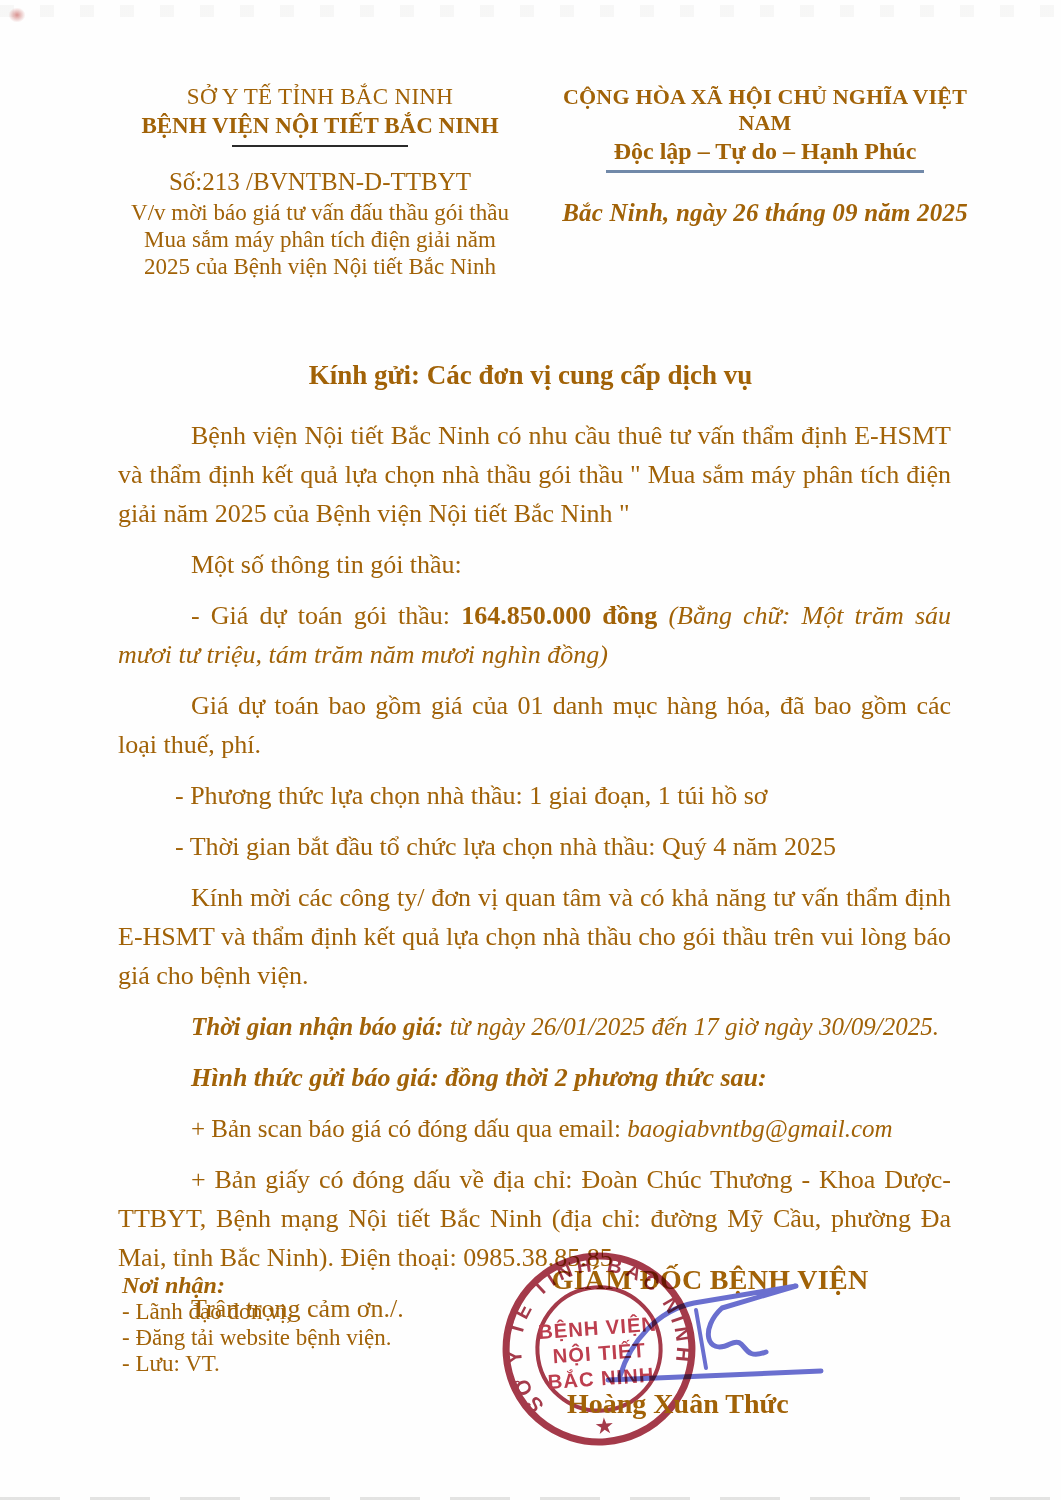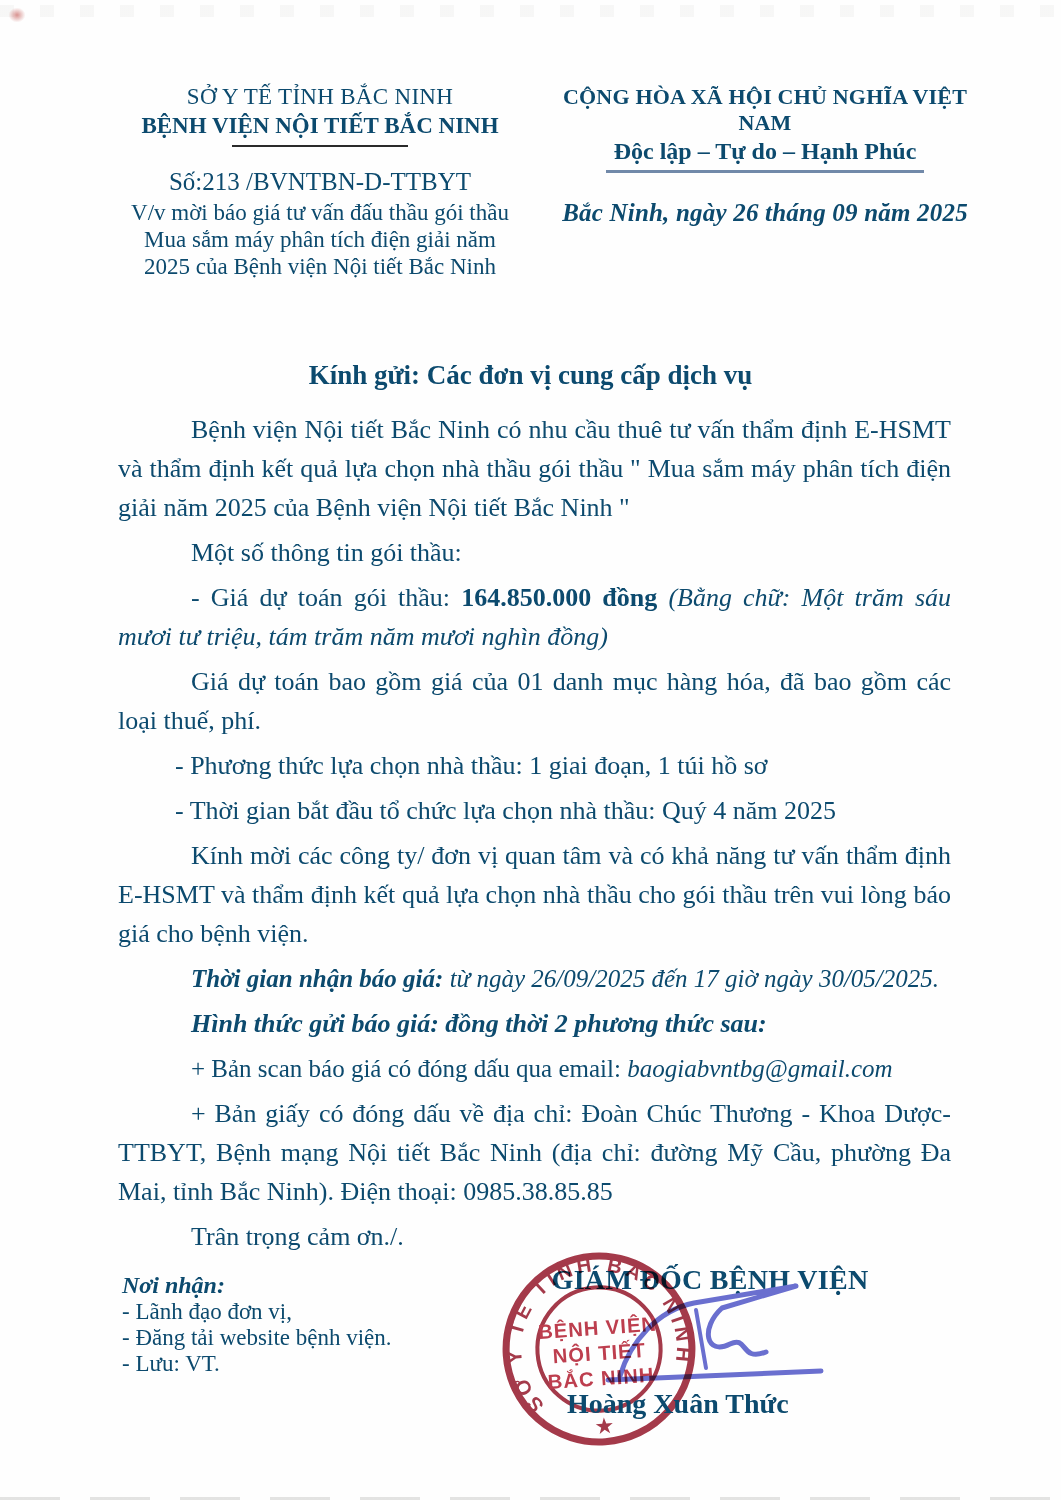--- a/index.html
+++ b/index.html
@@ -1,21 +1,21 @@
 <!DOCTYPE html>
 <html><head>
 <meta charset="utf-8">
 <style>
   * { margin:0; padding:0; box-sizing:border-box; }
   html,body { background:#9a9a9a; }
   .page {
     position:relative; width:1061px; height:1500px; margin:0 auto;
     background:#fefefe; overflow:hidden;
     font-family:"Liberation Serif","DejaVu Serif",serif;
-    color:#0c4a6e;
+    color:#a16207;
   }
   
   .scan-noise-top {
     position:absolute; top:5px; left:0; width:100%; height:12px;
     background:repeating-linear-gradient(90deg, rgba(190,190,185,.25) 0 14px, rgba(255,255,255,0) 14px 40px);
     opacity:.45;
   }
   .scan-noise-bottom {
     position:absolute; bottom:0; left:0; width:100%; height:3px;
     background:repeating-linear-gradient(90deg, rgba(120,120,115,.4) 0 60px, rgba(255,255,255,0) 60px 90px);
@@ -36,21 +36,21 @@
   .hdr-right { position:absolute; top:84px; left:540px; width:450px; text-align:center; }
   .hdr-right .country { font-size:22px; font-weight:bold; letter-spacing:.2px; }
   .hdr-right .motto { font-size:24px; font-weight:bold; margin-top:2px; }
   .hdr-right .rule { width:318px; height:3px; background:#7189a9; margin:5px auto 0; }
   .hdr-right .dateline { font-size:25px; font-style:italic; font-weight:700; margin-top:26px; letter-spacing:.2px; }
   
   .doc-title { position:absolute; top:312px; left:0; width:100%; text-align:center; font-size:29px; font-weight:bold; letter-spacing:.5px; }
   .salutation { position:absolute; top:360px; left:0; width:100%; text-align:center; font-size:27px; font-weight:bold; }
   
   .body-text { position:absolute; top:404px; left:118px; width:833px; font-size:26px; line-height:39px; text-align:justify; }
-  .body-text p { margin-top:6px; text-indent:73px; }
+  .body-text p { margin-top:12px; text-indent:73px; }
   .body-text p.bullet { text-indent:57px; white-space:nowrap; text-align:left; }
   .body-text p.oneline { white-space:nowrap; text-align:left; }
   .body-text p.tight { font-size:25px; }
   b.price { font-weight:bold; }
   .it { font-style:italic; }
   .bi { font-weight:bold; font-style:italic; }
   .closing { text-indent:73px; }
   
   .recipients { position:absolute; top:1272px; left:122px; }
   .recipients .label { font-size:24px; font-weight:bold; font-style:italic; }
@@ -90,21 +90,21 @@
   <div class="salutation">Kính gửi: Các đơn vị cung cấp dịch vụ</div>
 
   <div class="body-text">
     <p>Bệnh viện Nội tiết Bắc Ninh có nhu cầu thuê tư vấn thẩm định E-HSMT và thẩm định kết quả lựa chọn nhà thầu gói thầu " Mua sắm máy phân tích điện giải năm 2025 của Bệnh viện Nội tiết Bắc Ninh "</p>
     <p class="oneline">Một số thông tin gói thầu:</p>
     <p><span>- Giá dự toán gói thầu: </span><b class="price">164.850.000 đồng</b><span class="it"> (Bằng chữ: Một trăm sáu mươi tư triệu, tám trăm năm mươi nghìn đồng)</span></p>
     <p>Giá dự toán bao gồm giá của 01 danh mục hàng hóa, đã bao gồm các loại thuế, phí.</p>
     <p class="bullet">- Phương thức lựa chọn nhà thầu: 1 giai đoạn, 1 túi hồ sơ</p>
     <p class="bullet">- Thời gian bắt đầu tổ chức lựa chọn nhà thầu: Quý 4 năm 2025</p>
     <p>Kính mời các công ty/ đơn vị quan tâm và có khả năng tư vấn thẩm định E-HSMT và thẩm định kết quả lựa chọn nhà thầu cho gói thầu trên vui lòng báo giá cho bệnh viện.</p>
-    <p class="oneline tight"><span class="bi">Thời gian nhận báo giá:</span><span class="it"> từ ngày 26/09/2025  đến 17 giờ ngày 30/05/2025.</span></p>
+    <p class="oneline tight"><span class="bi">Thời gian nhận báo giá:</span><span class="it"> từ ngày 26/01/2025  đến 17 giờ ngày 30/09/2025.</span></p>
     <p class="oneline"><span class="bi">Hình thức gửi báo giá: đồng thời 2 phương thức sau:</span></p>
     <p class="oneline tight"><span>+ Bản scan báo giá có đóng dấu qua email: </span><span class="it">baogiabvntbg@gmail.com</span></p>
     <p>+ Bản giấy có đóng dấu về địa chỉ: Đoàn Chúc Thương - Khoa Dược-TTBYT, Bệnh mạng Nội tiết Bắc Ninh (địa chỉ: đường Mỹ Cầu, phường Đa Mai, tỉnh Bắc Ninh). Điện thoại: 0985.38.85.85</p>
     <p class="closing">Trân trọng cảm ơn./.</p>
   </div>
 
   <div class="recipients">
     <div class="label">Nơi nhận:</div>
     <div class="item">- Lãnh đạo đơn vị,</div>
     <div class="item">- Đăng tải website bệnh viện.</div>

